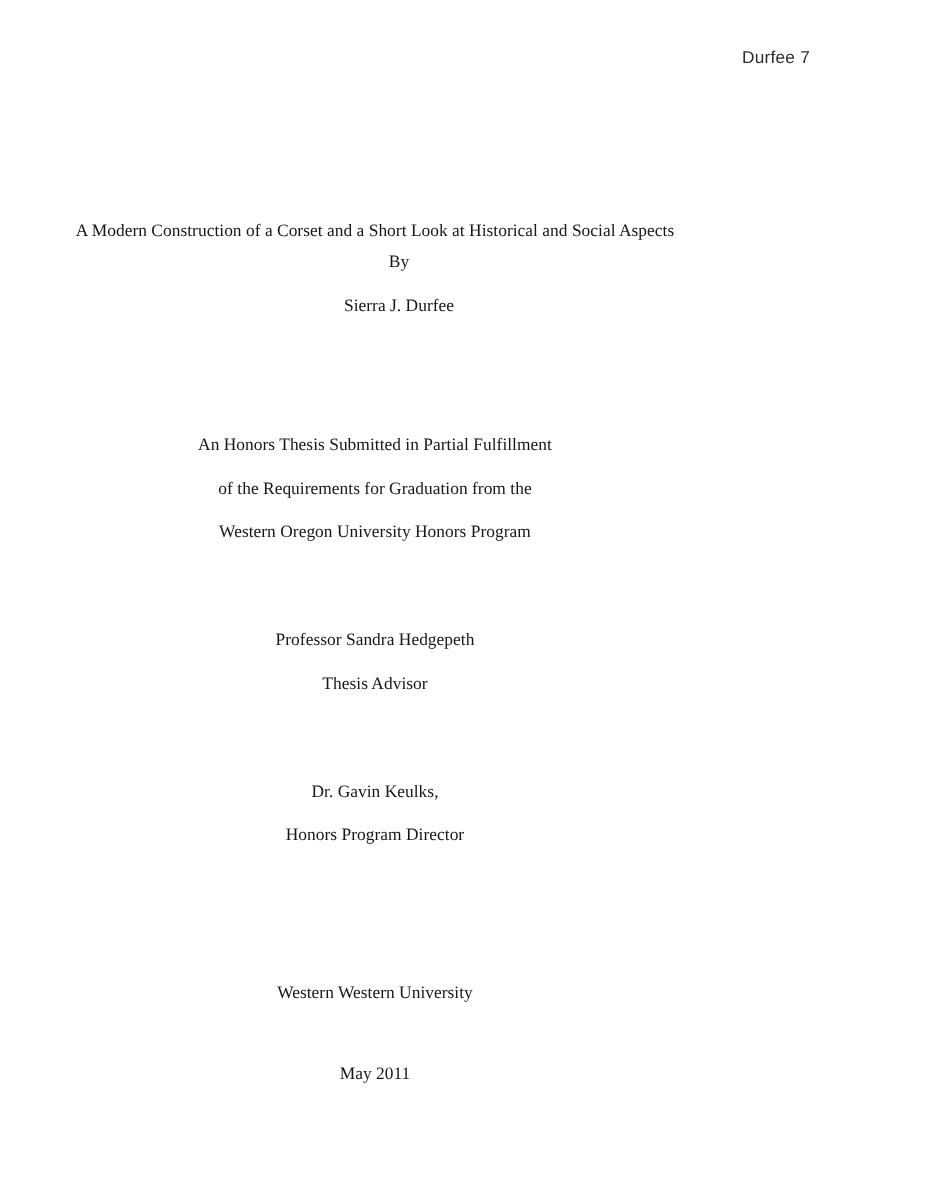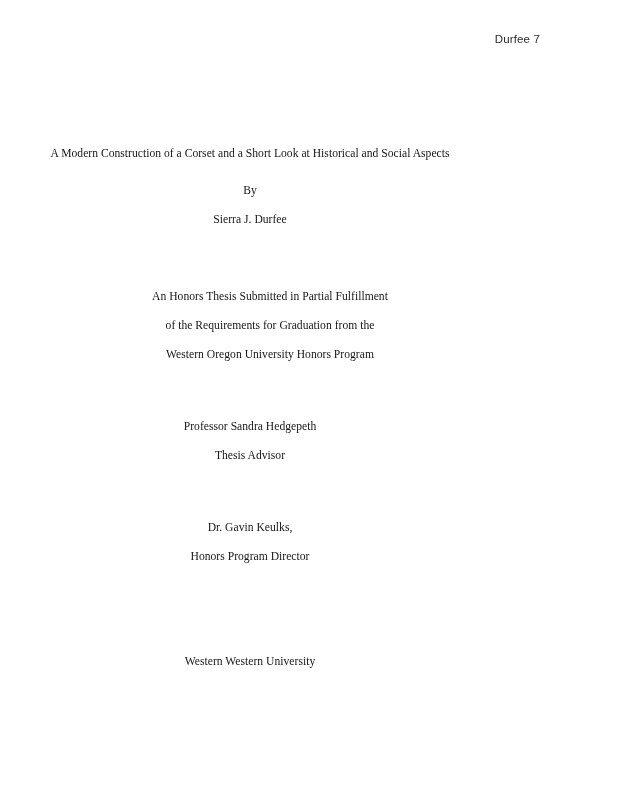--- a/index.html
+++ b/index.html
@@ -45,22 +45,22 @@
   .line {
     display: block;
     font-size: 11.6px;
     line-height: 29px;
     color: #161616;
     white-space: nowrap;
     letter-spacing: 0.02px;
   }
 
   .block-title       { top: 139px; }
-  .block-byline      { top: 176px; }
-  .block-submission  { top: 282px; margin-left: 20px; }
+  .block-byline      { top: 160px; padding-left: 16px; }
+  .block-submission  { top: 282px; }
   .block-advisor     { top: 412px; }
   .block-director    { top: 513px; }
   .block-institution { top: 647px; }
   .block-date        { top: 701px; }
 </style>
 </head>
 <body>
 
 <div class="page">
 
@@ -88,14 +88,17 @@
 
   <div class="block block-advisor">
     <span class="line">Professor Sandra Hedgepeth</span>
     <span class="line">Thesis Advisor</span>
   </div>
 
   <div class="block block-institution">
     <span class="line">Western Western University</span>
   </div>
 
+  <div class="block block-date">
+    <span class="line">May 2011</span>
+  </div>
 
 </div>
 
 </body></html>

